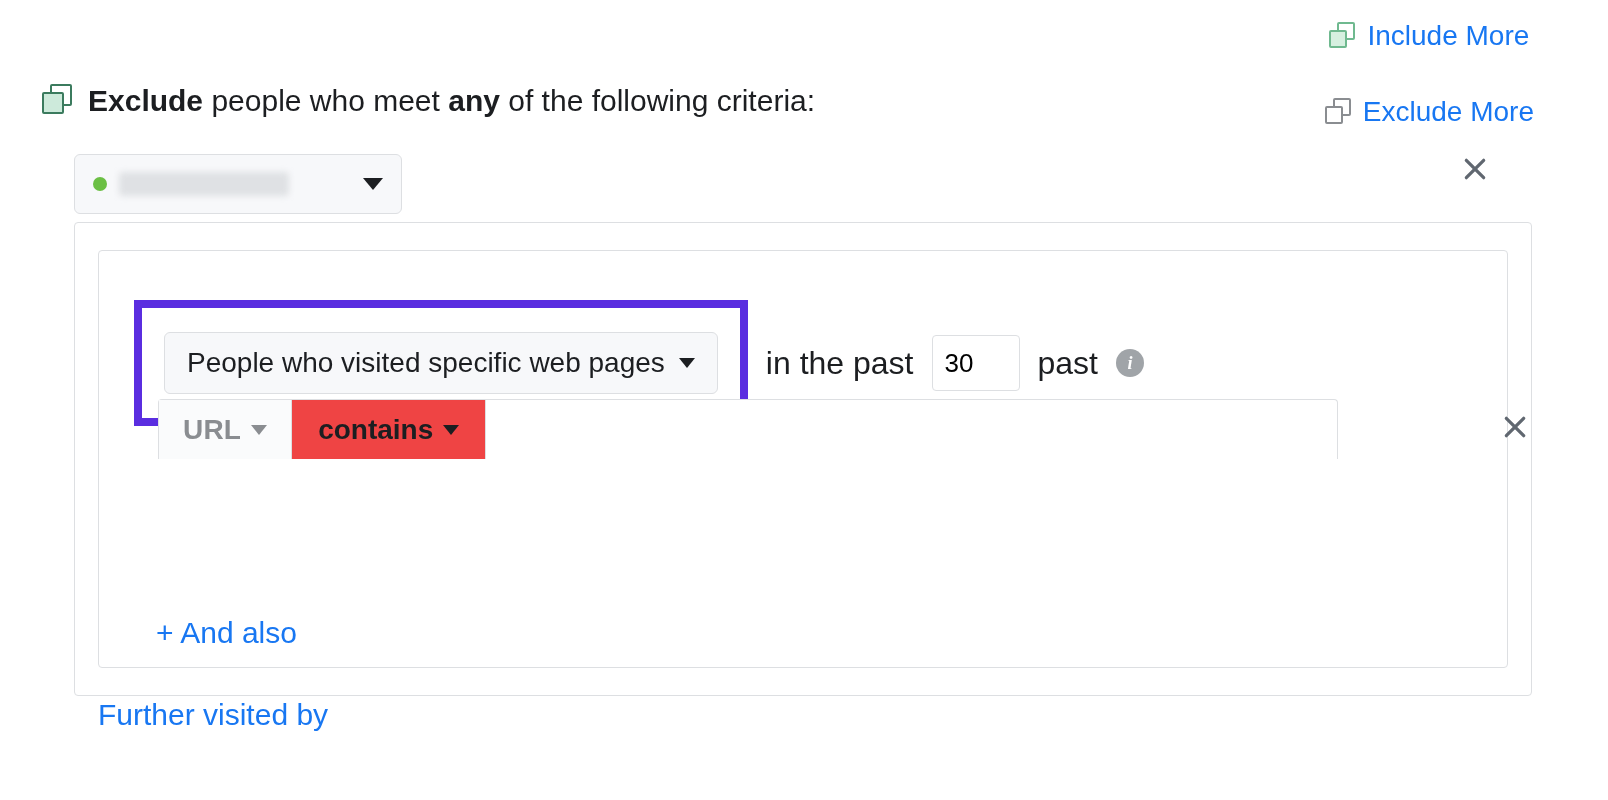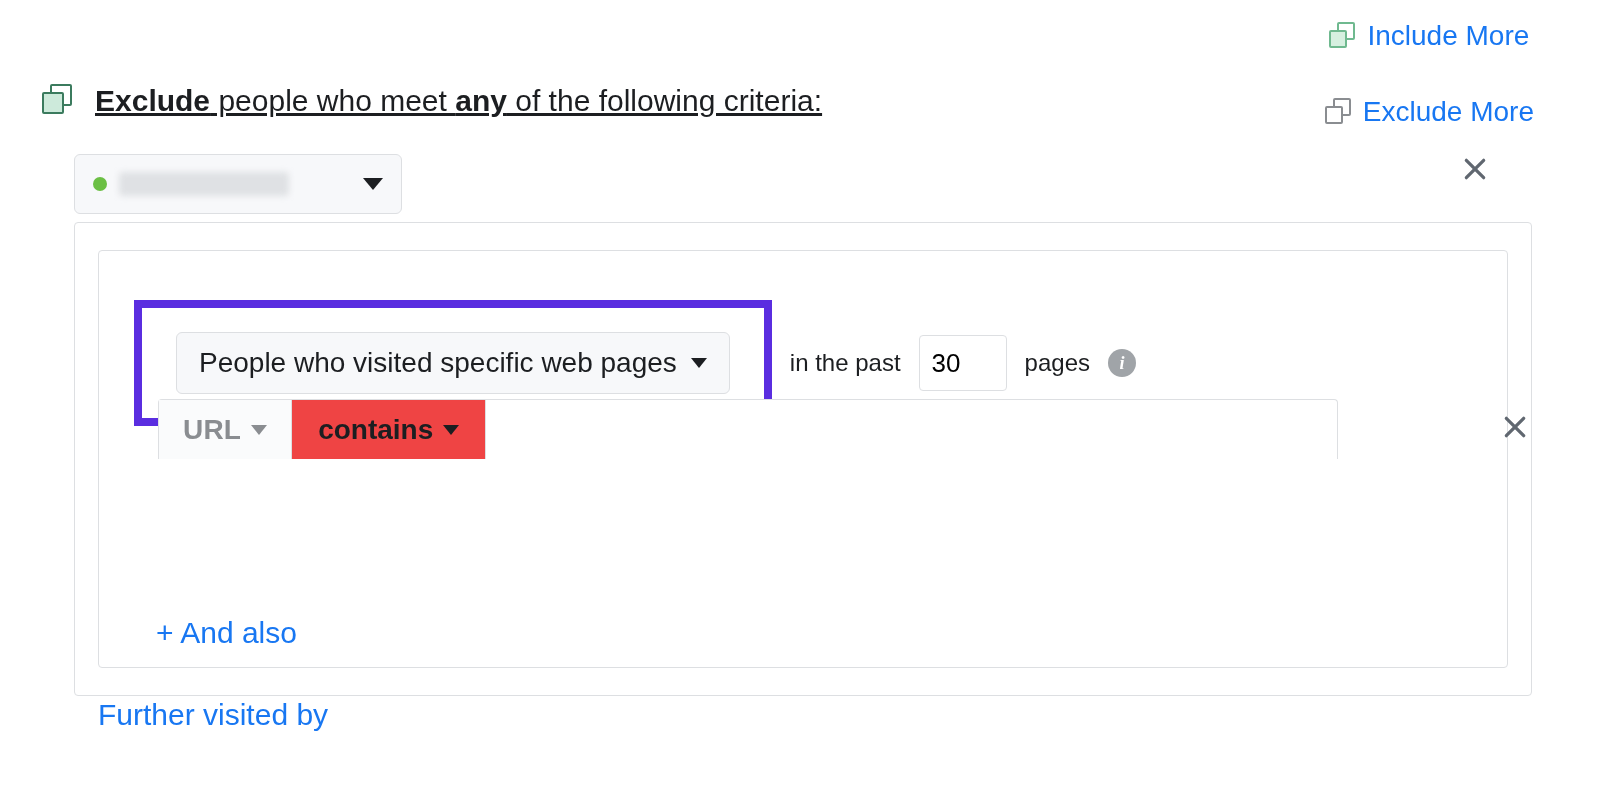--- a/index.html
+++ b/index.html
@@ -54,22 +54,21 @@
   .stack-icon.green .front { background: #d6f0e0; }
   .stack-icon.grey .sq { border-color: #8a8d91; }
   .stack-icon.grey .front { background: #ffffff; }
 
   .section-header {
     position: absolute;
     left: 42px;
     top: 84px;
     display: flex;
     align-items: flex-start;
-    gap: 19px;
-    text-decoration: underline;
+    gap: 12px;
   }
   .section-header .stack-icon { width: 34px; height: 34px; }
   .section-header .stack-icon .sq { width: 22px; height: 22px; border-color: #3b7b5e; }
   .section-header .stack-icon .front { background: #cdeadb; }
   .section-text { font-size: 30px; color: #1c1e21; }
   .section-text b { font-weight: 700; }
 
   .pixel-select {
     position: absolute;
     left: 74px;
@@ -142,36 +141,36 @@
   .row-visited {
     position: absolute;
     left: 134px;
     top: 300px;
     display: flex;
     align-items: center;
     gap: 18px;
   }
   .highlight-box {
     border: 8px solid #5a2de0;
-    padding: 24px 34px;
+    padding: 24px 22px;
     background: #ffffff;
   }
   .select-like {
     border: 1px solid #dddfe2;
     border-radius: 6px;
     background: #f7f8fa;
     display: inline-flex;
     align-items: center;
     gap: 14px;
     padding: 14px 22px;
     font-size: 28px;
     cursor: pointer;
     white-space: nowrap;
   }
-  .past-text { font-size: 24px; }
+  .past-text { font-size: 32px; }
   .days-input {
     width: 88px;
     height: 56px;
     border: 1px solid #dddfe2;
     border-radius: 4px;
     padding: 0 12px;
     font-size: 26px;
     text-align: left;
   }
   .info-icon {
@@ -343,21 +342,21 @@
 
   <div class="row-visited">
     <div class="highlight-box">
       <div class="select-like">
         <span>People who visited specific web pages</span>
         <span class="caret small"></span>
       </div>
     </div>
     <span class="past-text">in the past</span>
     <input class="days-input" value="30" style="">
-    <span class="past-text">pages</span>
+    <span class="past-text">past</span>
     <span class="info-icon">i</span>
   </div>
 
   <div class="url-row">
     <div class="url-label">
       <span>URL</span>
       <span class="caret small grey"></span>
     </div>
     <div class="contains-label">
       <span>contains</span>

